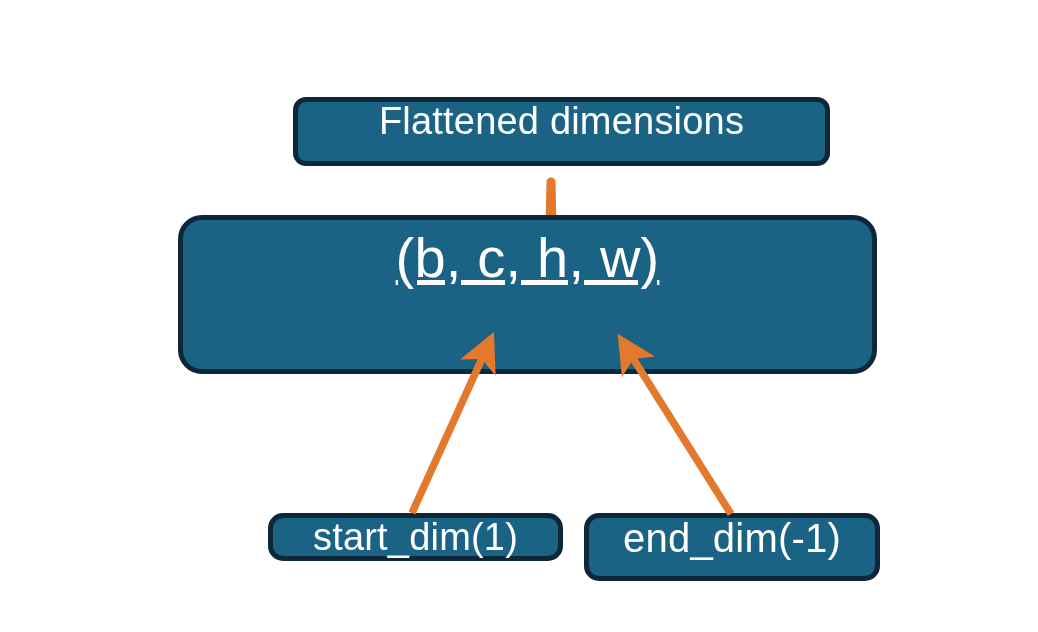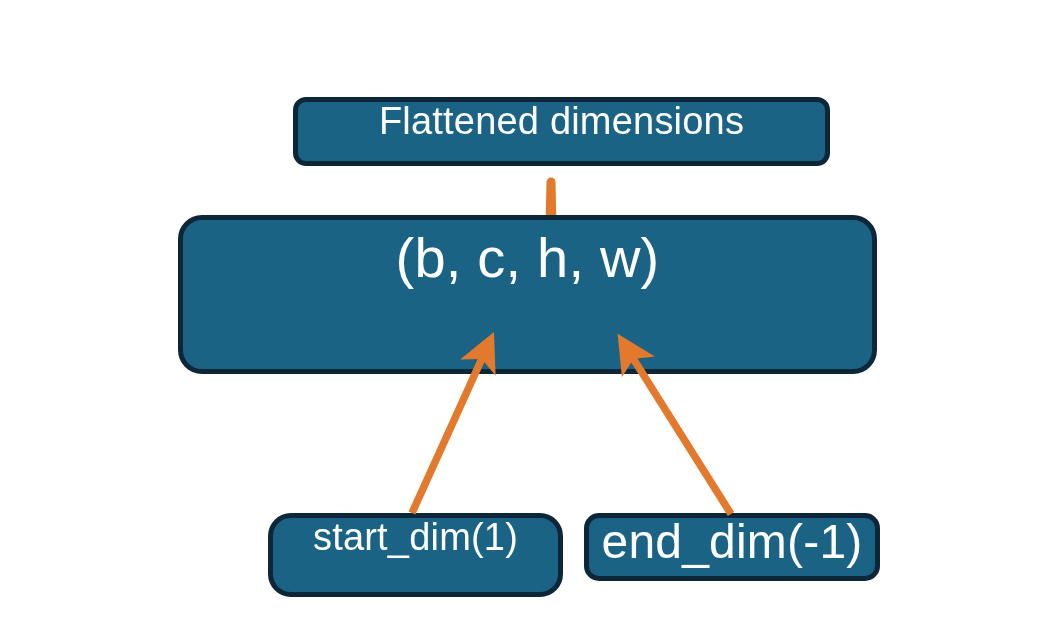--- a/index.html
+++ b/index.html
@@ -42,39 +42,40 @@
     border-radius: 13px;
   }
   #node-shape {
     left: 178px;
     top: 215px;
     width: 699px;
     height: 159px;
     font-size: 56px;
     border-radius: 24px;
     z-index: 1;
+    text-decoration: underline;
   }
   #node-shape .shape-text {
     position: relative;
     top: 10px;
   }
   #node-start {
     left: 268px;
     top: 513px;
     width: 295px;
-    height: 84px;
+    height: 48px;
     font-size: 38px;
-    border-radius: 23px;
+    border-radius: 15px;
   }
   #node-end {
     left: 584px;
     top: 513px;
     width: 296px;
     height: 68px;
-    font-size: 48px;
+    font-size: 40px;
     border-radius: 15px;
   }
   #overlay-under {
     position: absolute;
     left: 0;
     top: 0;
     width: 1038px;
     height: 632px;
     z-index: 0;
     pointer-events: none;

